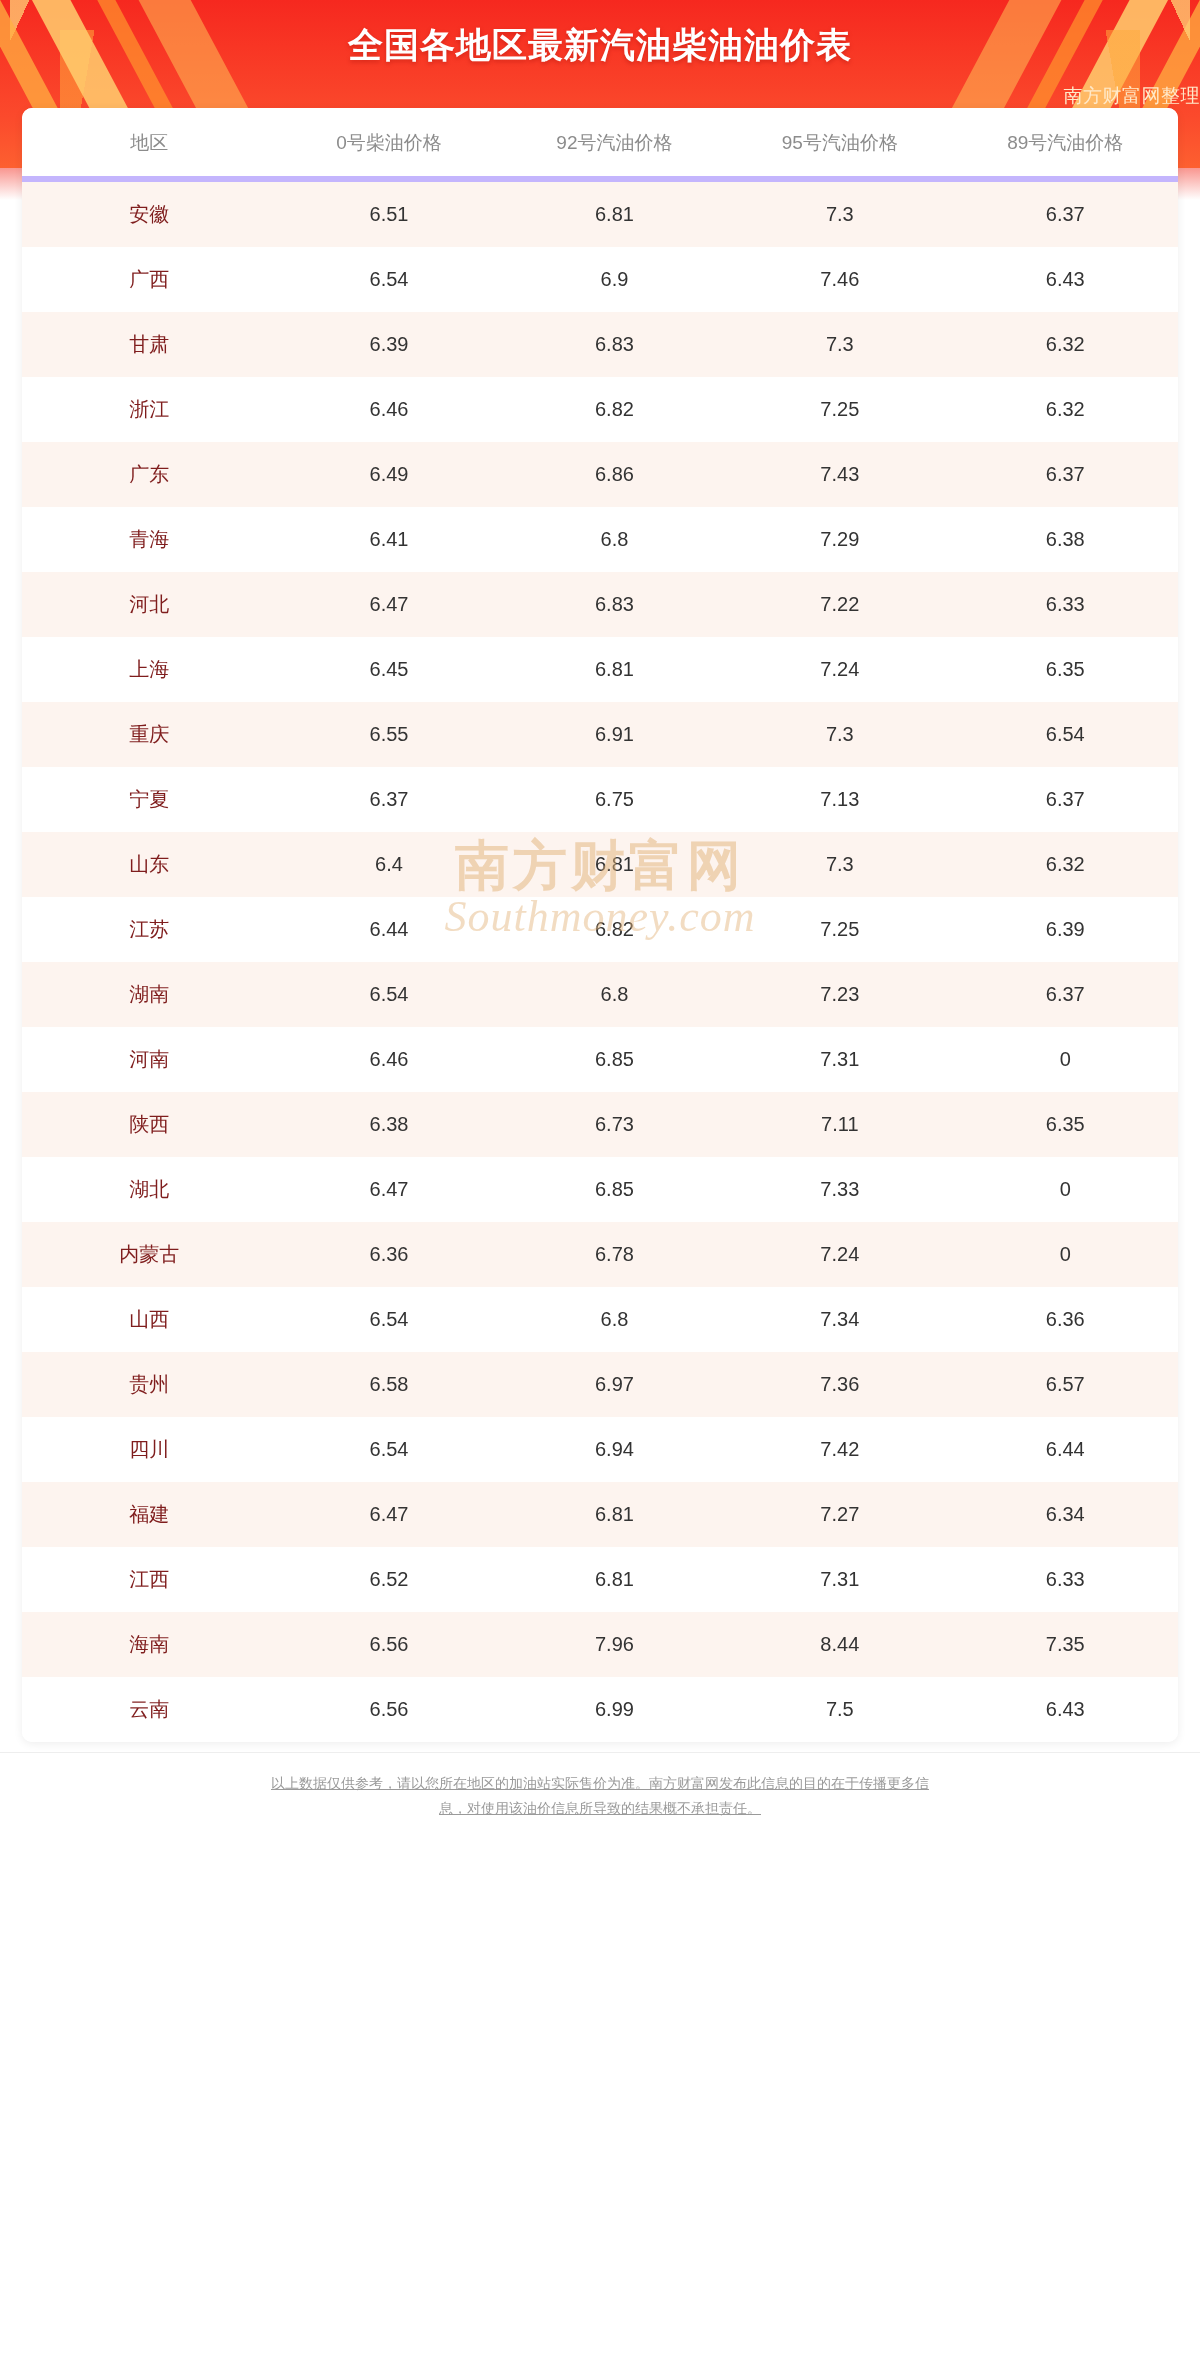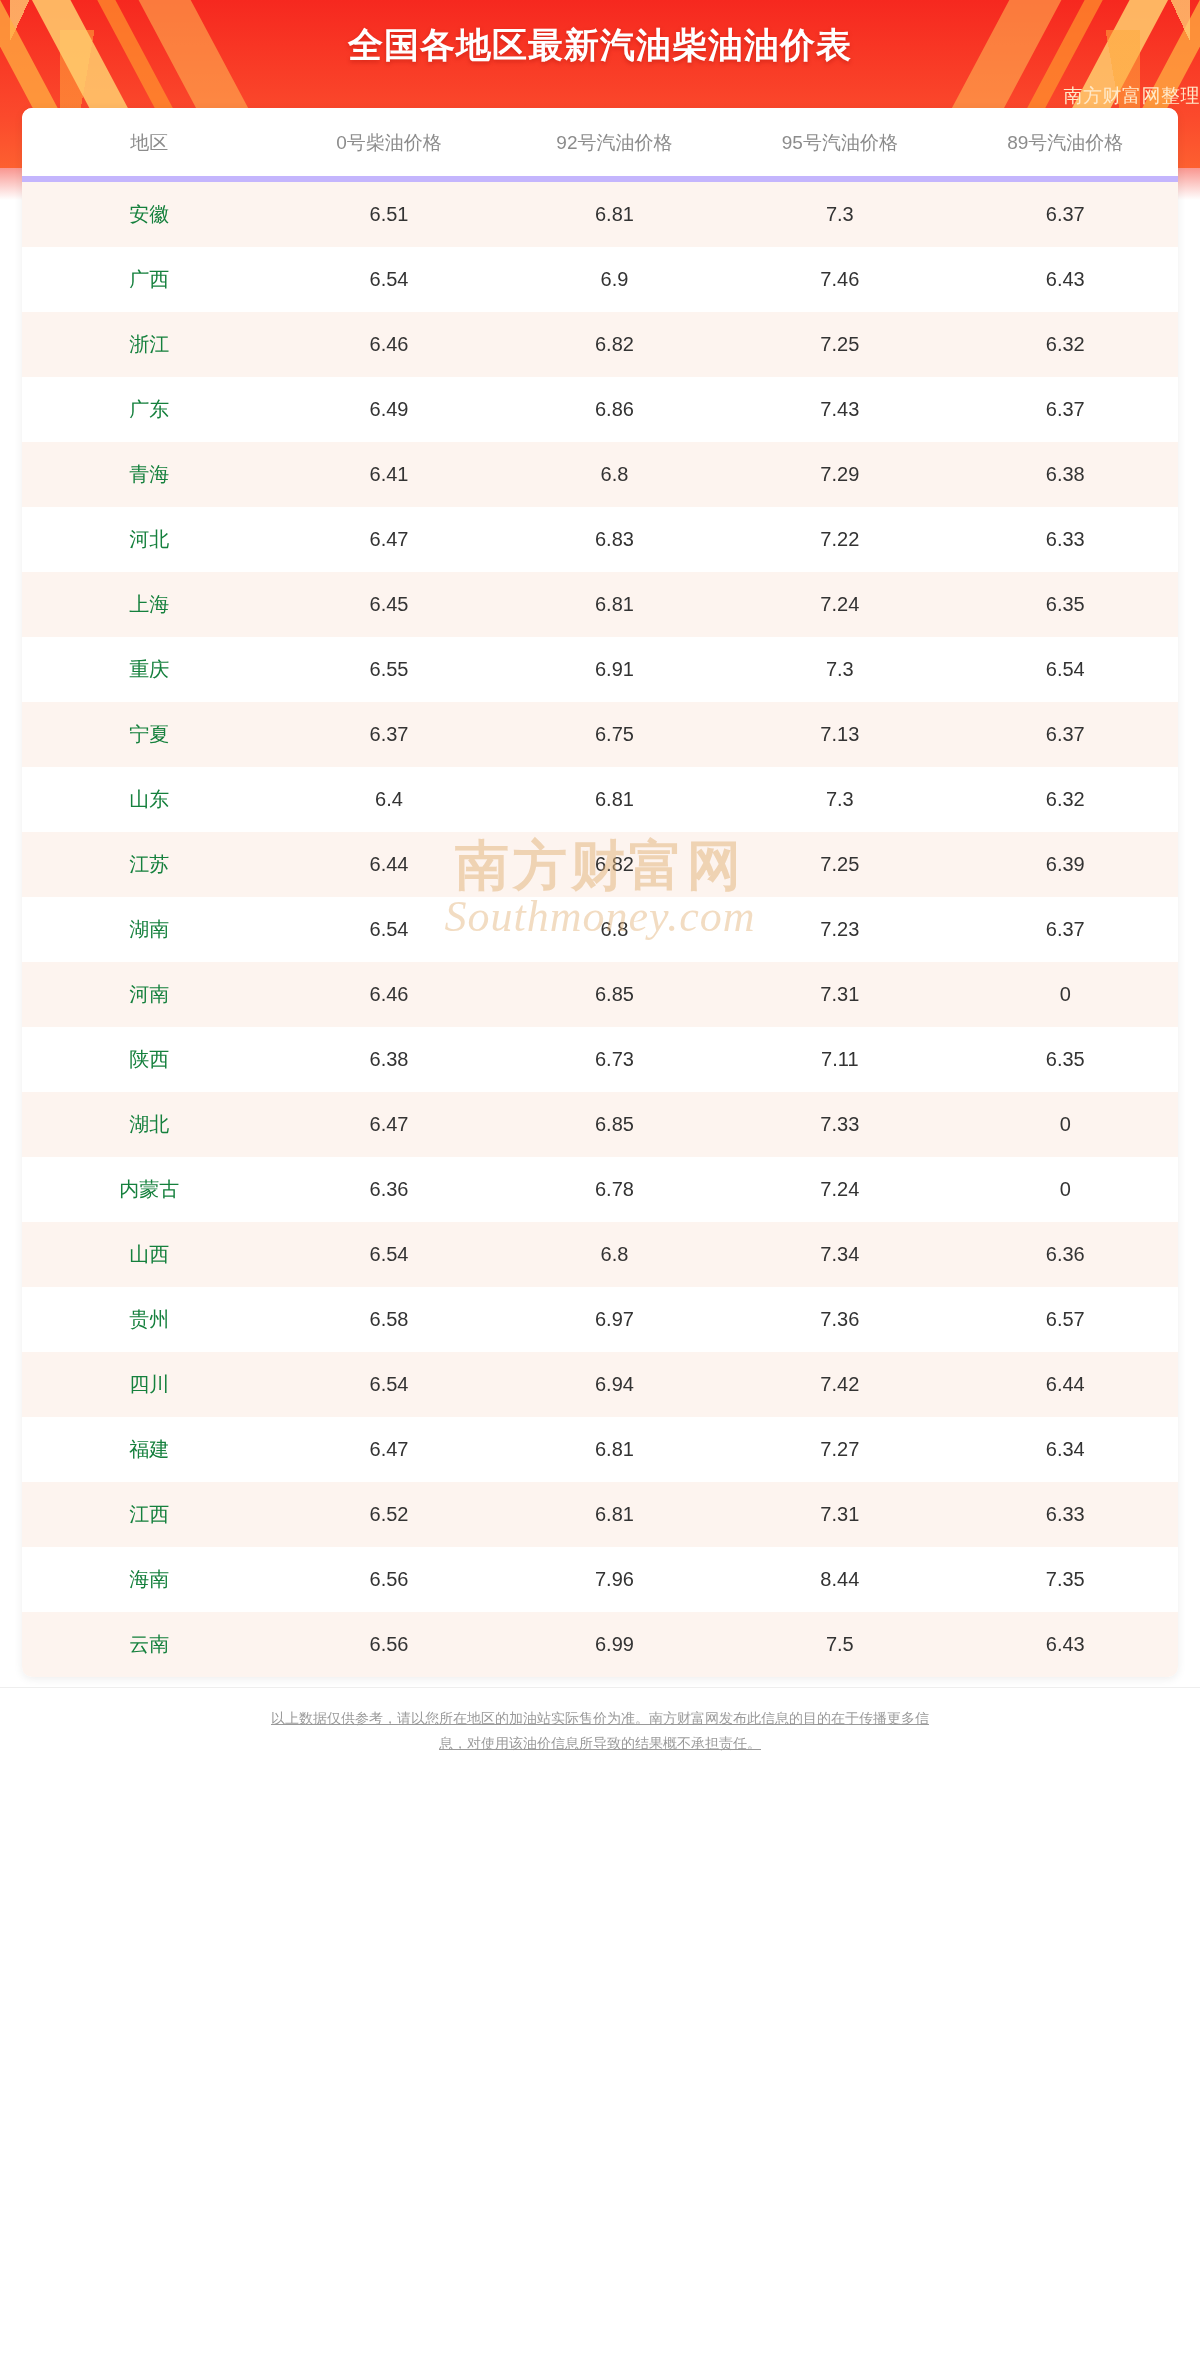--- a/index.html
+++ b/index.html
@@ -121,21 +121,21 @@
     text-align: center;
     padding: 19px 0;
   }
   table.price tbody tr:nth-child(odd) {
     background: #fdf4ef;
   }
   table.price tbody tr:nth-child(even) {
     background: #ffffff;
   }
   table.price td.region {
-    color: #15803d;
+    color: #7f1d1d;
     font-family: Liberation Mono, monospace;
   }
   col.c0 { width: 22%; }
   col.c1 { width: 19.5%; }
   col.c2 { width: 19.5%; }
   col.c3 { width: 19.5%; }
   col.c4 { width: 19.5%; }
   
   .watermark {
     position: absolute;
@@ -223,20 +223,27 @@
           <td>6.37</td>
         </tr>
         <tr>
           <td class="region">广西</td>
           <td>6.54</td>
           <td>6.9</td>
           <td>7.46</td>
           <td>6.43</td>
         </tr>
         <tr>
+          <td class="region">甘肃</td>
+          <td>6.39</td>
+          <td>6.83</td>
+          <td>7.3</td>
+          <td>6.32</td>
+        </tr>
+        <tr>
           <td class="region">浙江</td>
           <td>6.46</td>
           <td>6.82</td>
           <td>7.25</td>
           <td>6.32</td>
         </tr>
         <tr>
           <td class="region">广东</td>
           <td>6.49</td>
           <td>6.86</td>

